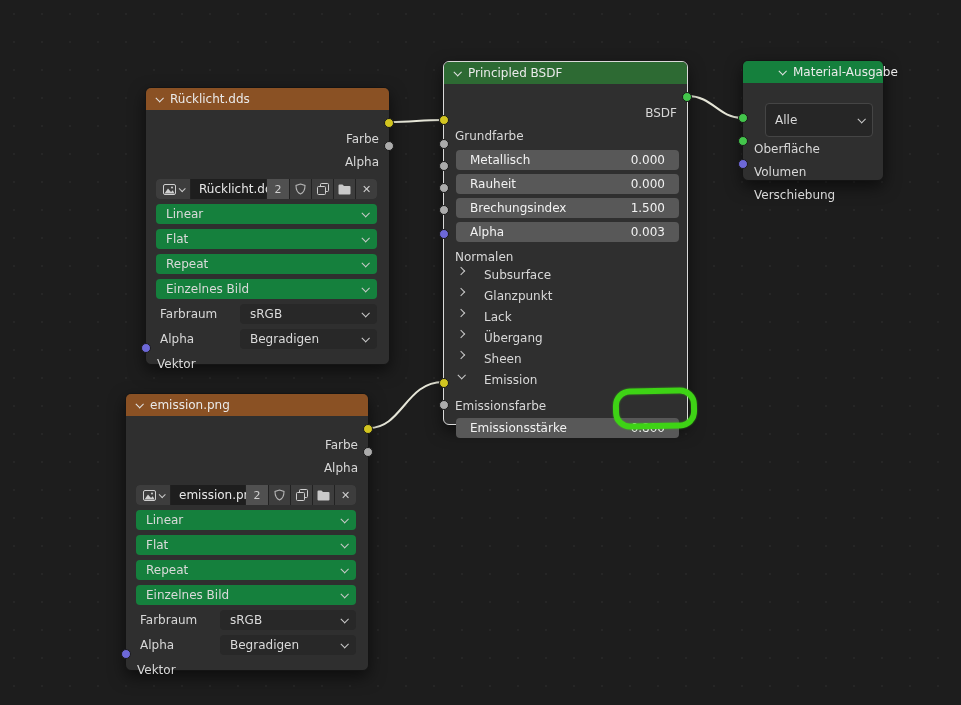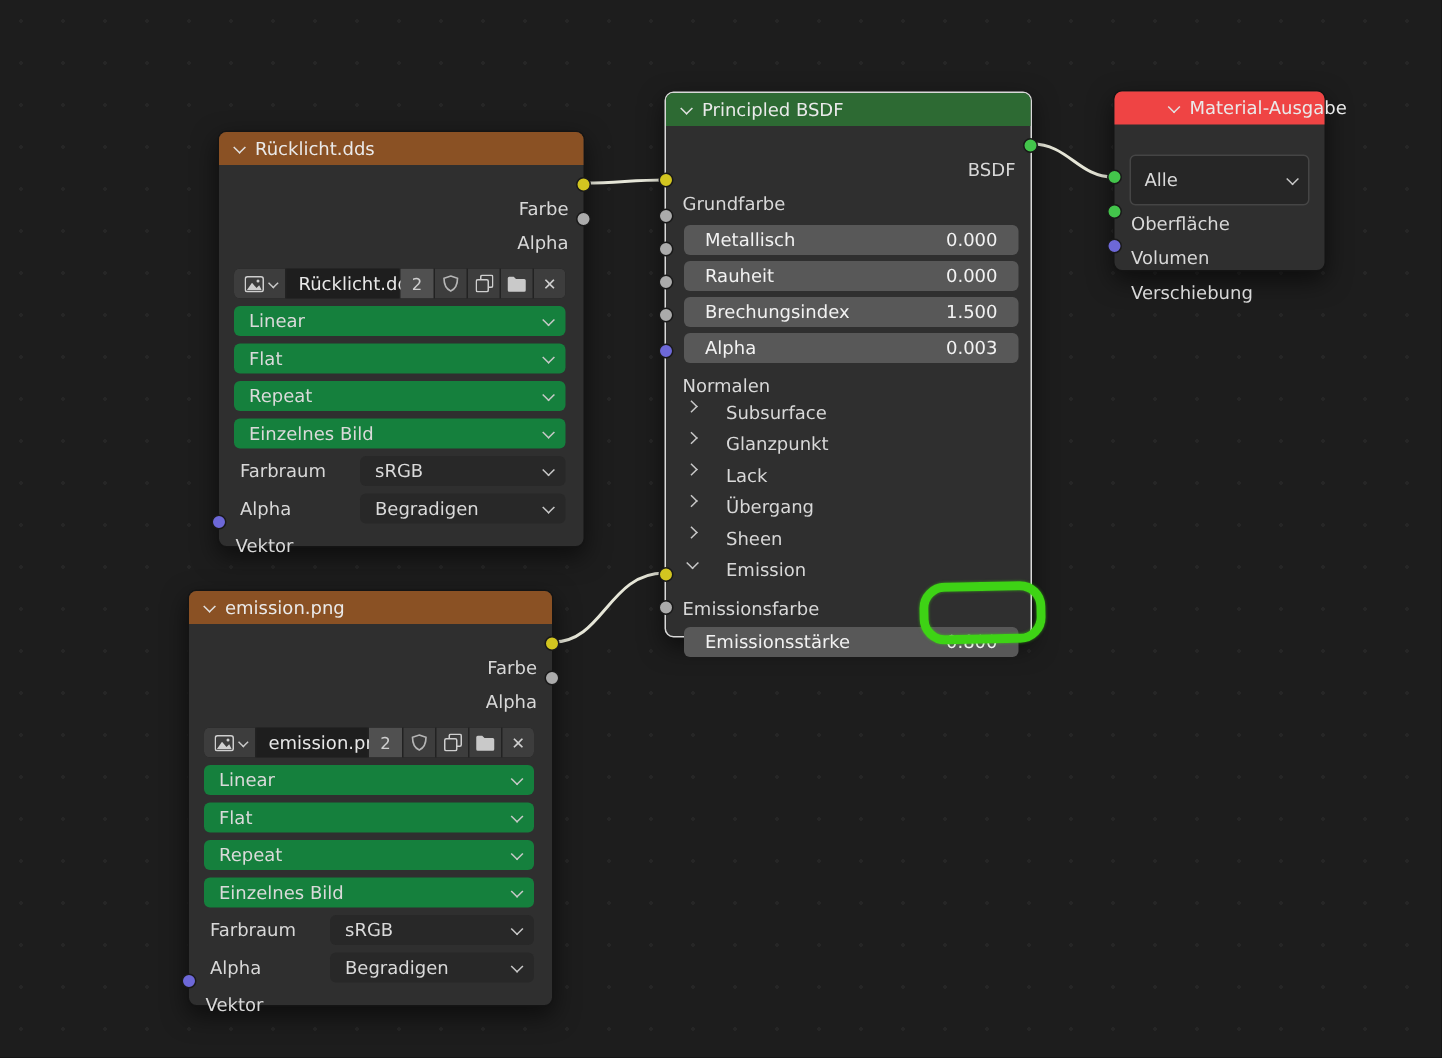--- a/index.html
+++ b/index.html
@@ -18,21 +18,21 @@
     background:#2f2f2f; border:1px solid #141414; border-radius:6px;
     box-shadow:0 6px 16px rgba(0,0,0,.55);
   }
   .node.active { border-color:#d9d9d9; }
   .node-header {
     height:22px; border-radius:5px 5px 0 0; display:flex; align-items:center;
     gap:8px; padding:0 10px; color:#eaeaea; box-sizing:border-box;
   }
   .hdr-texture { background:#8a5124; }
   .hdr-shader  { background:#2d6a33; }
-  .hdr-output  { background:#ef4444;padding-left:36px; }
+  .hdr-output  { background:#15803d;padding-left:36px; }
   .node-body { padding-top:17px; }
   .chev {
     display:inline-block; width:6px; height:6px; box-sizing:border-box;
     border:solid #e2e2e2; border-width:0 1.5px 1.5px 0; flex:0 0 auto;
   }
   .chev.down  { transform:rotate(45deg) translateY(-1px); }
   .chev.right { transform:rotate(-45deg); }
   .chev.dim   { border-color:#c9c9c9; }
   .sock-row-out { height:23px; display:flex; align-items:center; justify-content:flex-end; padding:0 10px; }
   .sock-row-in  { height:23px; display:flex; align-items:center; padding:0 11px; }
@@ -70,21 +70,21 @@
   }
   
   .slider {
     height:20px; margin:4px 8px 0 12px; background:#585858; border-radius:4px;
     display:flex; align-items:center; justify-content:space-between;
     padding:0 14px; color:#f2f2f2;
   }
   .slider.first { margin-top:3px; }
   .section-row { height:21px; display:flex; align-items:flex-start; gap:20px; padding-left:14px; }
   .mini-dd {
-    height:34px; margin:3px 10px 0 10px; background:#262626; border:1px solid #454545;
+    height:34px; margin:3px 10px 0 22px; background:#262626; border:1px solid #454545;
     border-radius:4px; display:flex; align-items:center; justify-content:space-between;
     padding:0 8px 0 9px; color:#dadada; box-sizing:border-box;
   }
   .lbl { white-space:nowrap; }
   
   .ico { display:inline-block; line-height:0; }
   #annotation {
     position:absolute; z-index:6; left:613px; top:388px; width:72px; height:29px;
     border:6px solid #3ed315; border-radius:17px; transform:rotate(-1.2deg);
     box-shadow:0 0 2px rgba(62,211,21,.6), inset 0 0 2px rgba(62,211,21,.6);

